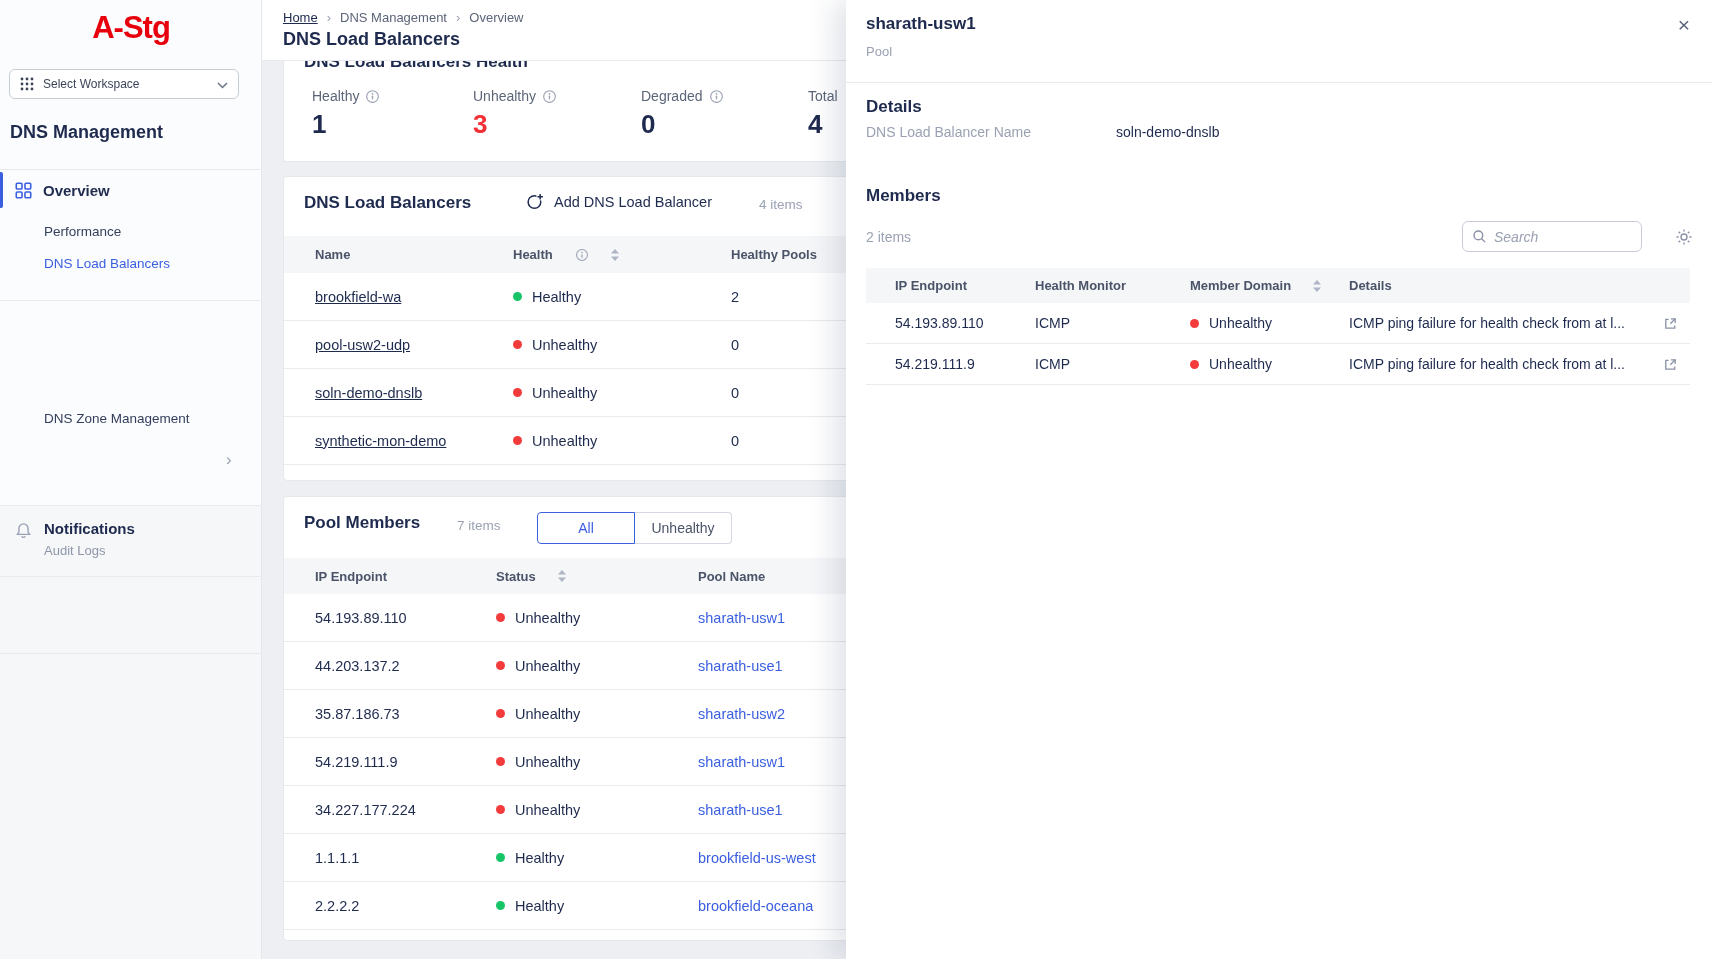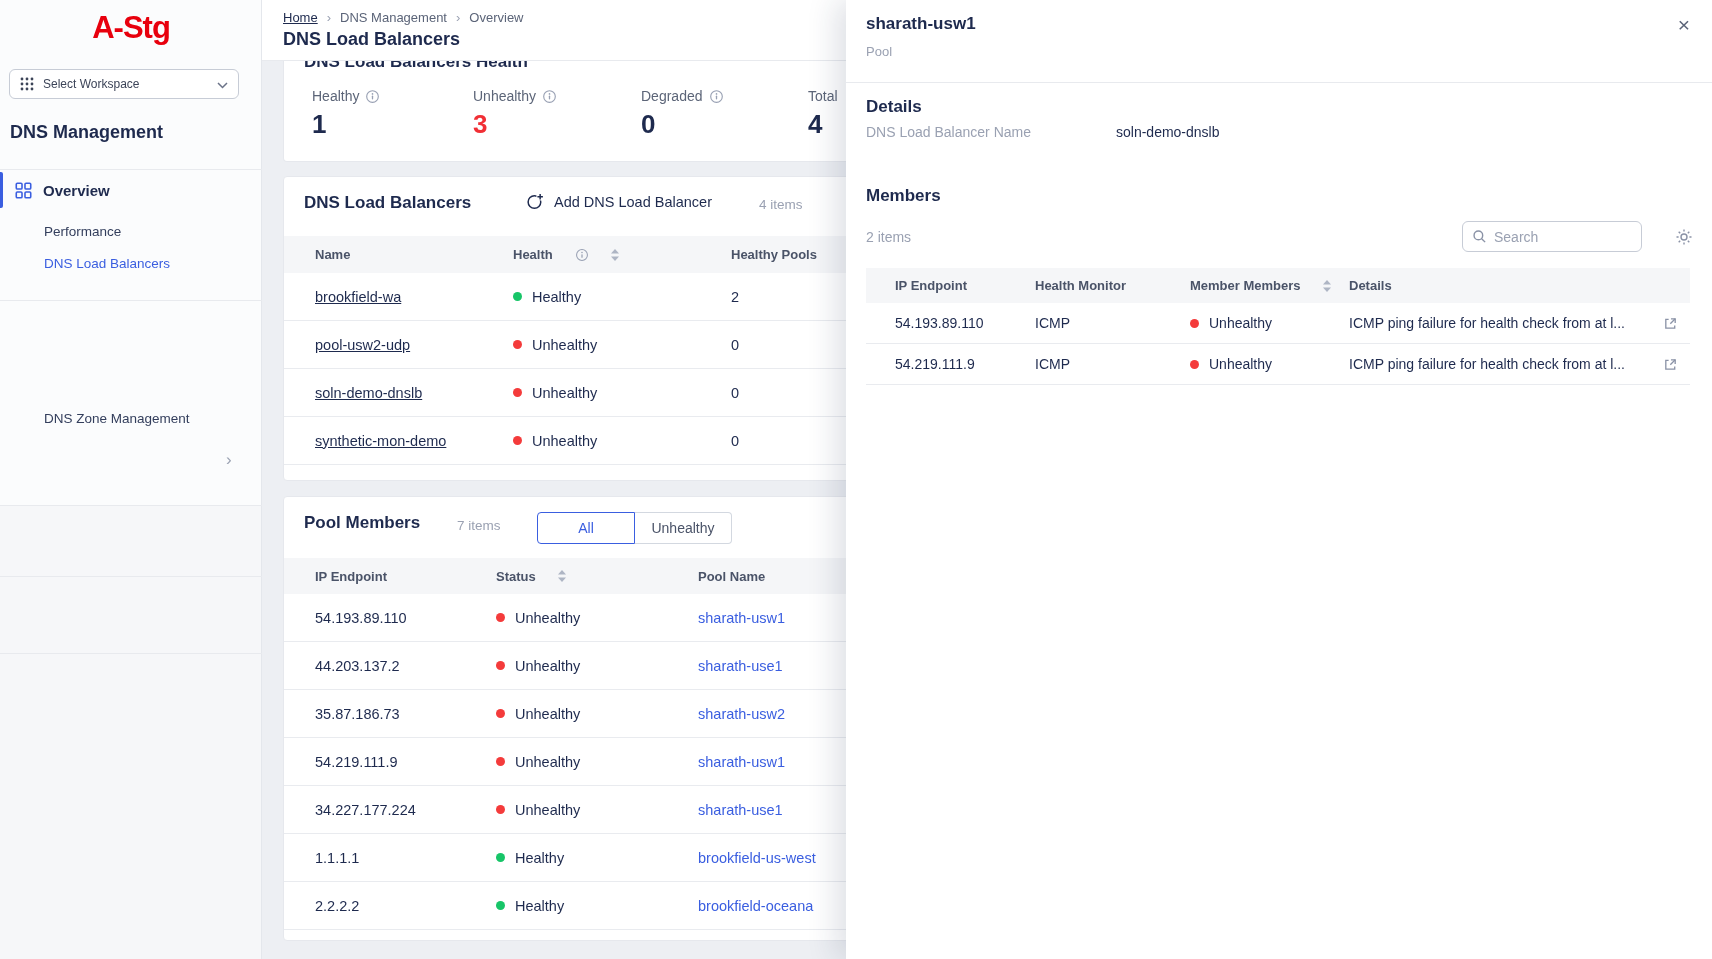--- a/index.html
+++ b/index.html
@@ -71,21 +71,21 @@
   .panel { position:absolute; left:846px; top:0; right:0; height:100%; background:#fff; box-shadow:-10px 0 28px rgba(30,42,78,.14); z-index:10; }
   .panel-title { position:absolute; left:20px; top:14px; font-size:17px; font-weight:600; color:#1e2a4e; }
   .panel-sub { position:absolute; left:20px; top:44px; font-size:13px; color:#9aa1b2; }
   .panel-close { position:absolute; right:22px; top:14px; font-size:21px; color:#5b6478; background:none; border:none; cursor:pointer; line-height:1; font-family:inherit; }
   .panel-div { position:absolute; left:0; right:0; top:82px; border-top:1px solid #e8eaee; }
   .p-h { position:absolute; left:20px; font-size:17px; font-weight:700; color:#1e2a4e; }
   .d-label { position:absolute; left:20px; top:124px; font-size:14px; color:#9aa1b2; }
   .d-value { position:absolute; left:270px; top:124px; font-size:14px; color:#1e2a4e; }
   .p-items { position:absolute; left:20px; top:229px; font-size:14px; color:#9aa1b2; }
   .search-box { position:absolute; right:70px; top:221px; width:180px; height:31px; border:1px solid #c7ccd6; border-radius:6px; display:flex; align-items:center; padding:0 9px; gap:7px; background:#fff; }
-  .search-box input { border:none; outline:none; width:100%; font-size:14px; color:#1e2a4e; font-family:inherit; background:transparent; }
+  .search-box input { border:none; outline:none; width:100%; font-size:14px; color:#1e2a4e; font-family:inherit; background:transparent;font-style:italic; }
   .search-box input::placeholder { color:#9aa1b2; }
   .gear-btn { position:absolute; right:19px; top:228px; background:none; border:none; cursor:pointer; padding:0; }
   .p-table { position:absolute; left:20px; top:268px; width:824px; }
   .p-thead { height:35px; background:#f5f6f8; display:grid; grid-template-columns:140px 155px 159px auto; padding-left:29px; align-items:center; font-size:13px; font-weight:700; color:#4a5368; }
   .p-trow { height:41px; display:grid; grid-template-columns:140px 155px 159px auto; padding-left:29px; align-items:center; font-size:14px; color:#1e2a4e; border-bottom:1px solid #e9ebef; }
   .reason-cell { display:flex; align-items:center; padding-right:12px; }
   .reason-text { white-space:nowrap; overflow:hidden; max-width:300px; }
   .ext-btn { margin-left:auto; background:none; border:none; cursor:pointer; padding:0; display:flex; }
 </style>
 </head>
@@ -152,20 +152,30 @@
     <div class="sub-item link-active" style="top:254px">DNS Load Balancers</div>
 
     <div class="side-div" style="top:300px"></div>
 
     <div class="sub-item" style="top:409px">DNS Zone Management</div>
     <span class="chev-right" style="left:226px;top:451px">›</span>
 
     <div class="gray-zone"></div>
     <div class="side-div" style="top:505px"></div>
 
+    <div class="side-sec" style="top:520px;height:56px">
+      <span class="info-ic" style="position:absolute;left:15px;top:2px">
+        <svg width="17" height="17" viewBox="0 0 16 16" fill="none" stroke="#98a0b3" stroke-width="1.3">
+          <path d="M8 1.8 a4.3 4.3 0 0 0 -4.3 4.3 V9.3 L2.3 11.6 h11.4 L12.3 9.3 V6.1 A4.3 4.3 0 0 0 8 1.8 Z"></path>
+          <path d="M6.4 13.4 a1.7 1.7 0 0 0 3.2 0"></path>
+        </svg>
+      </span>
+      <span class="sec-ttl">Notifications</span>
+      <span class="sec-sub">Audit Logs</span>
+    </div>
 
     <div class="side-div" style="top:576px"></div>
 
 
     <div class="side-div" style="top:653px"></div>
   </aside>
 
   <div class="main">
     <header class="mheader">
       <nav class="crumbs">
@@ -394,21 +404,21 @@
         <circle cx="9" cy="9" r="3"></circle>
         <path d="M9 1.5 V3.6 M9 14.4 V16.5 M1.5 9 H3.6 M14.4 9 H16.5 M3.7 3.7 L5.2 5.2 M12.8 12.8 L14.3 14.3 M14.3 3.7 L12.8 5.2 M5.2 12.8 L3.7 14.3"></path>
       </svg>
     </button>
 
     <div class="p-table">
       <div class="p-thead">
         <span>IP Endpoint</span>
         <span>Health Monitor</span>
         <span class="hdr-flex">
-          <span>Member Members</span>
+          <span>Member Domain</span>
           <span class="info-ic">
               <svg width="8" height="12" viewBox="0 0 8 12">
                 <use href="#i-sort"></use>
               </svg>
             </span>
         </span>
         <span>Details</span>
       </div>
 
       <div class="p-trow">

